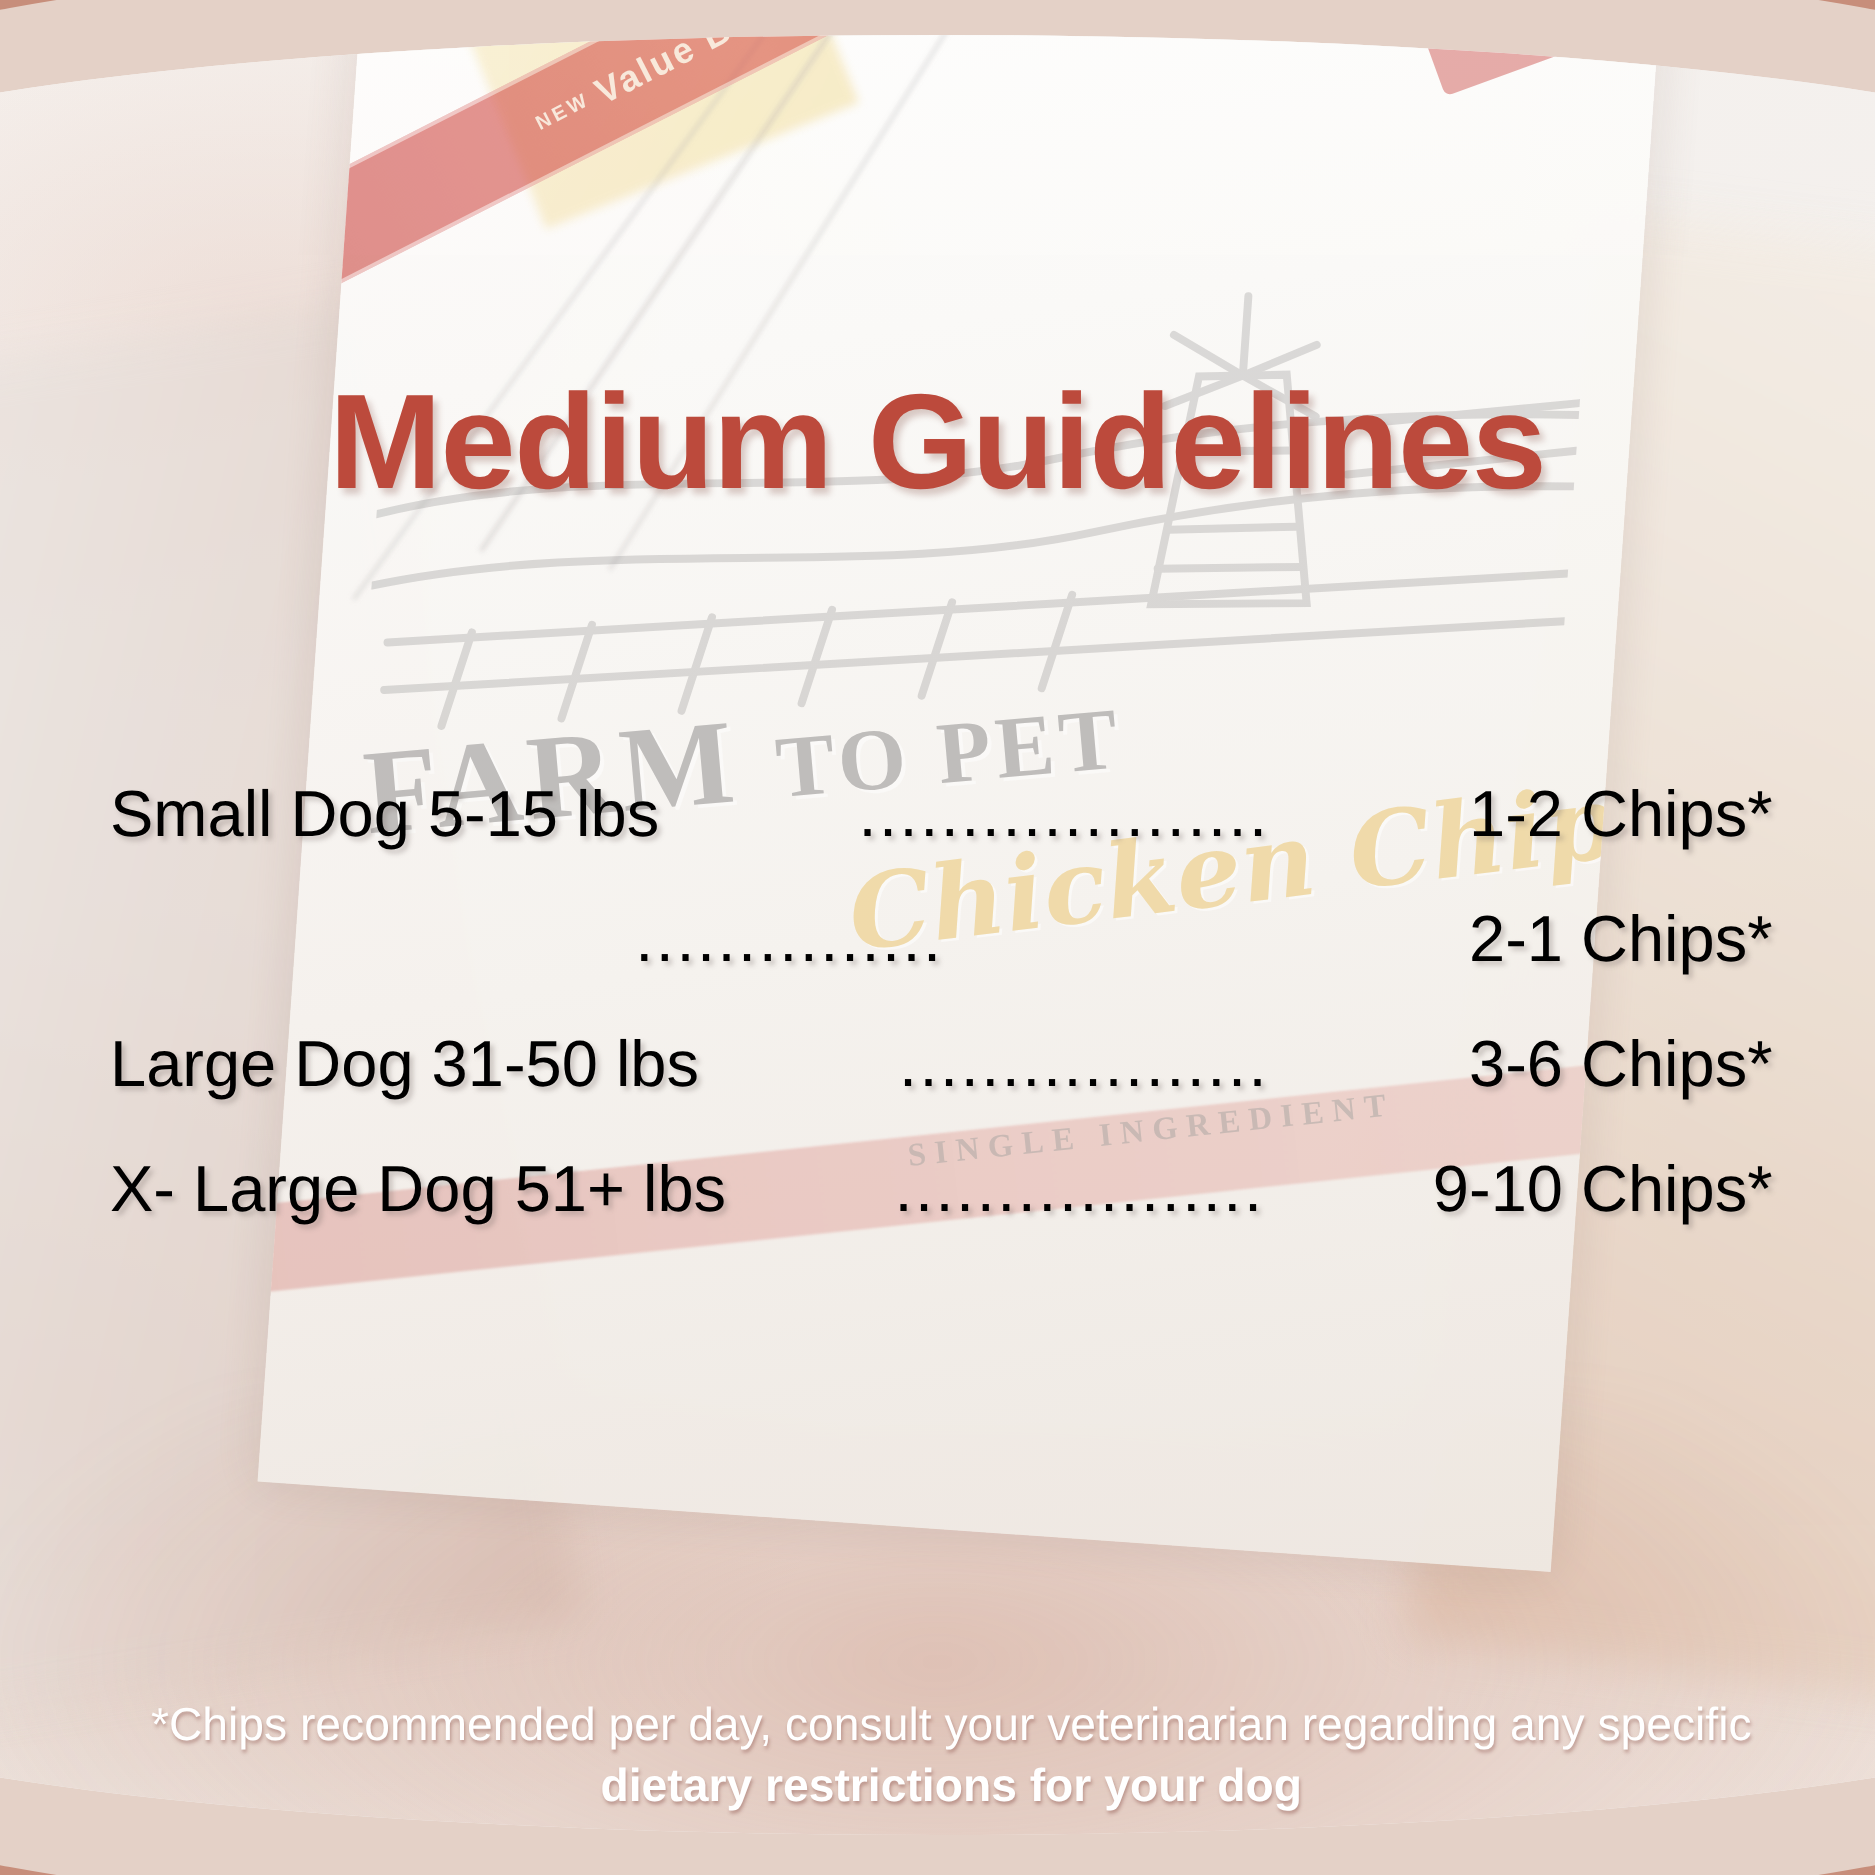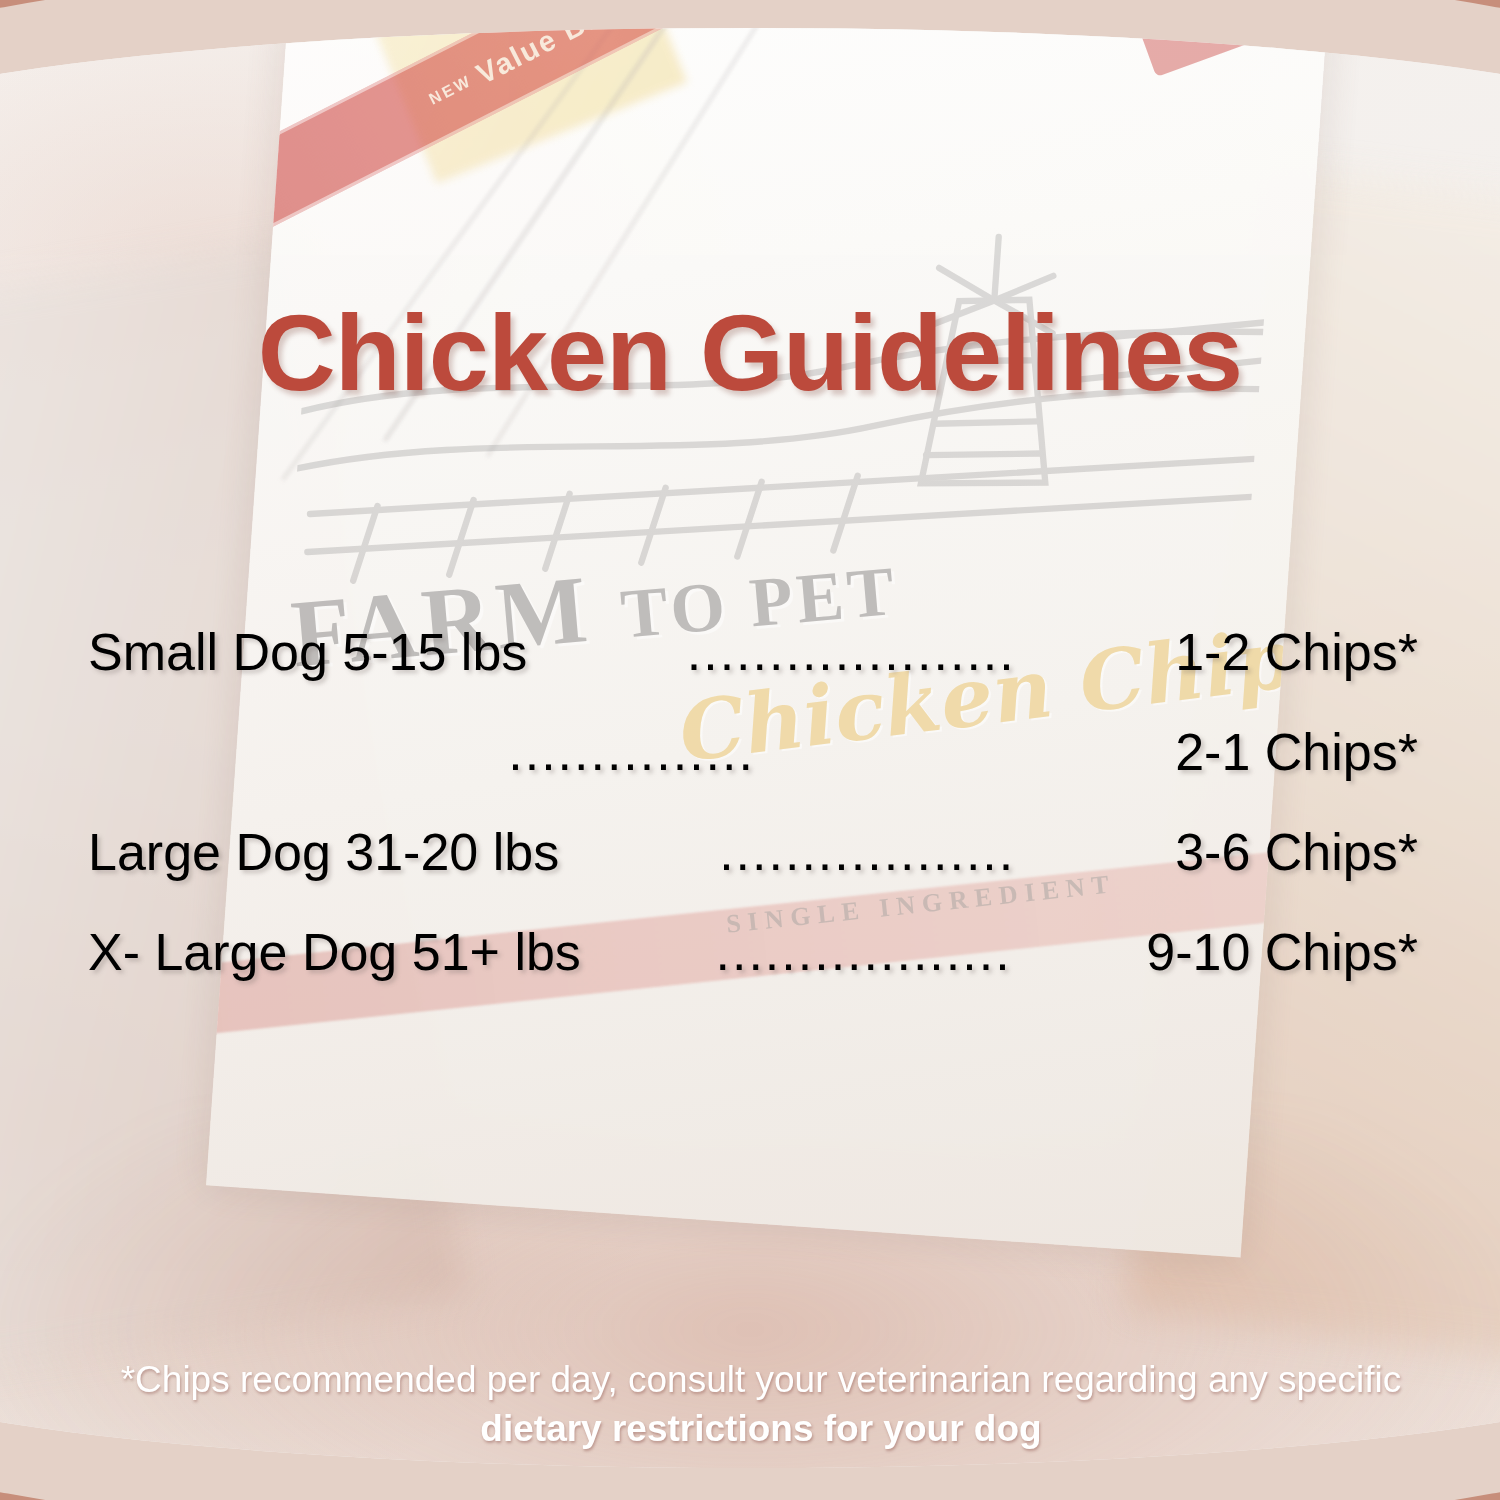--- a/index.html
+++ b/index.html
@@ -251,37 +251,37 @@
 
         <div class="bag-script">Chicken Chips</div>
         <div class="bag-ribbon"></div>
         <div class="bag-single">SINGLE INGREDIENT</div>
       </div>
     </div>
   </div>
 
   <div id="content">
 
-    <div class="title">Chicken Guidelines</div>
+    <div class="title">Medium Guidelines</div>
 
     <div class="rows">
 
       <div class="row">
         <span class="label">Small Dog 5-15 lbs</span>
         <span class="dots">....................</span>
         <span class="value">1-2 Chips*</span>
       </div>
 
       <div class="row">
         <span class="dots">...............</span>
         <span class="value">2-1 Chips*</span>
       </div>
 
       <div class="row">
-        <span class="label">Large Dog 31-20 lbs</span>
+        <span class="label">Large Dog 31-50 lbs</span>
         <span class="dots">..................</span>
         <span class="value">3-6 Chips*</span>
       </div>
 
       <div class="row">
         <span class="label">X- Large Dog 51+ lbs</span>
         <span class="dots">..................</span>
         <span class="value">9-10 Chips*</span>
       </div>
 

